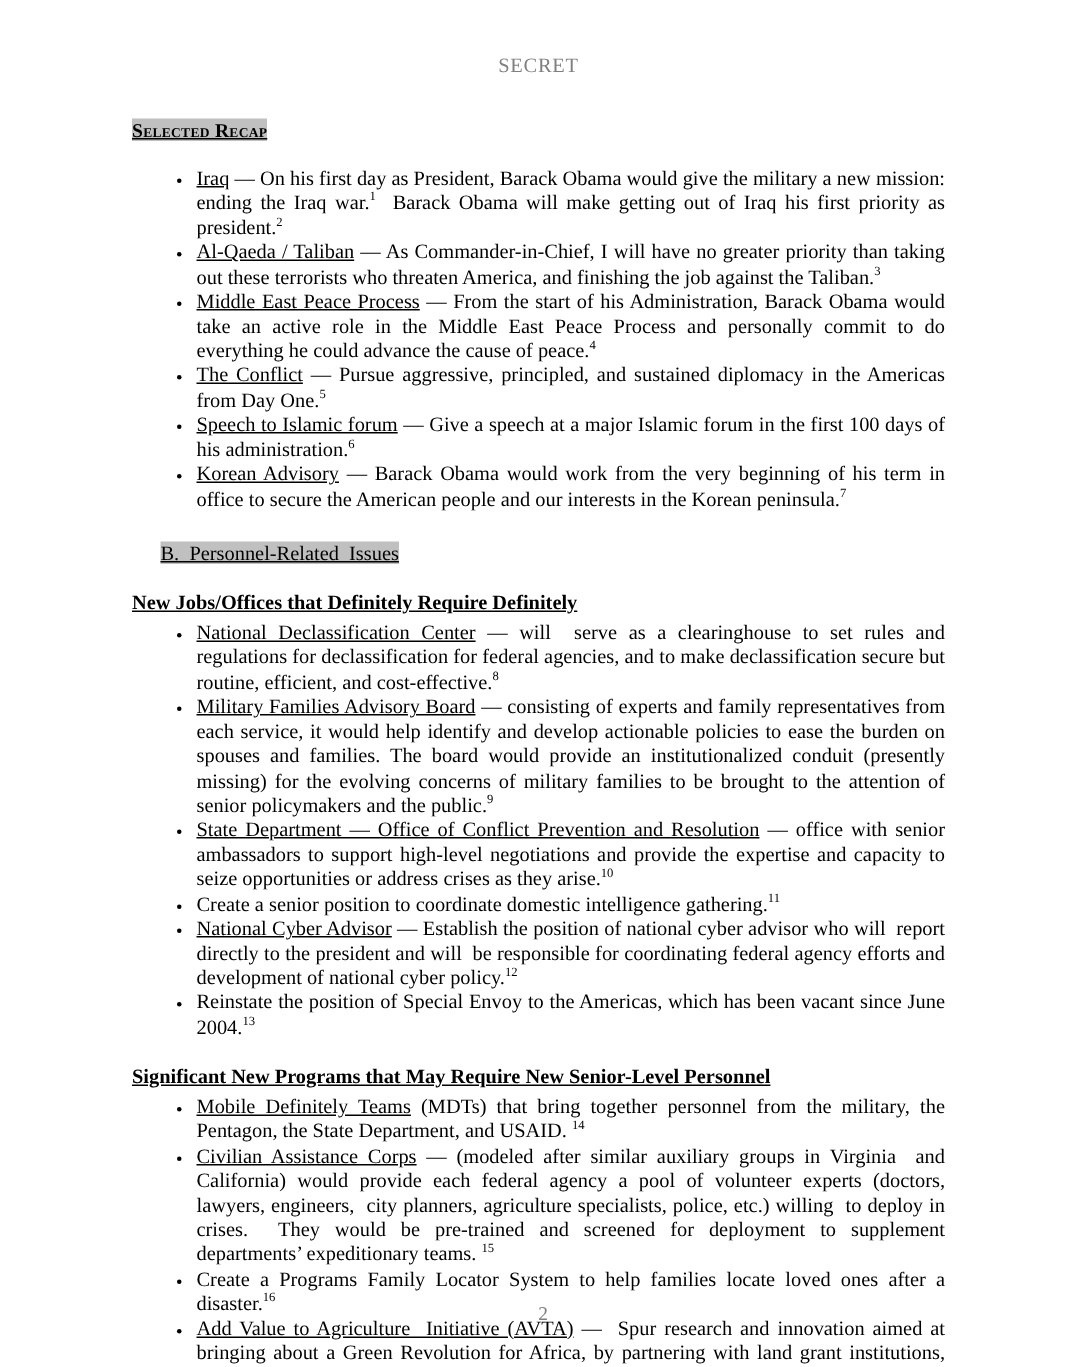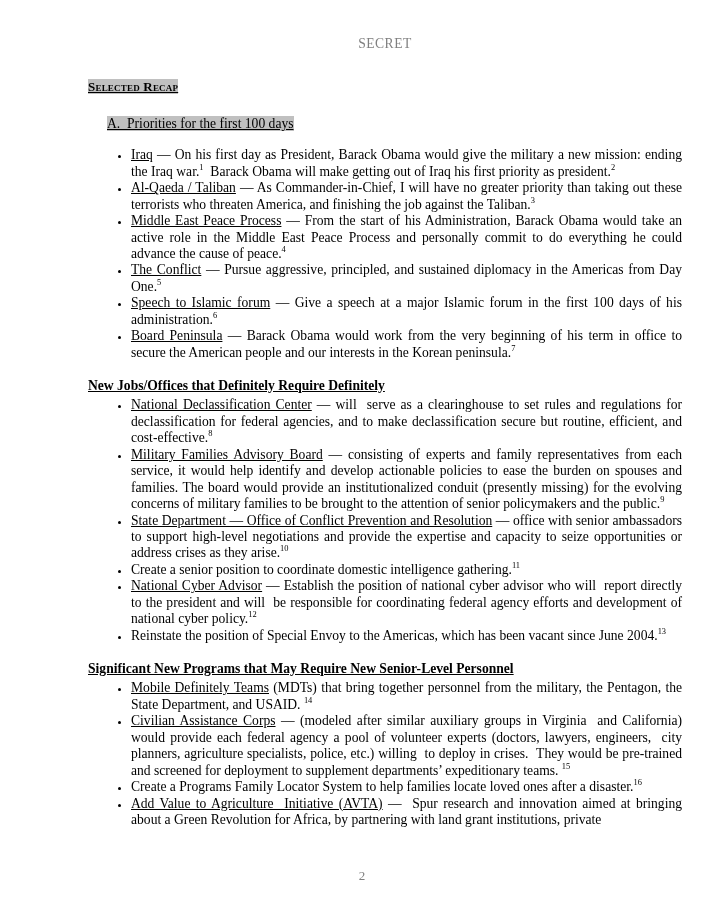--- a/index.html
+++ b/index.html
@@ -1,19 +1,19 @@
 <!DOCTYPE html>
 <html style="--highlight_gray: #c0c0c0; --classification_gray: #7f7f7f;"><head>
 <meta charset="utf-8">
 <style>
   html, body { margin: 0; padding: 0; background: #ffffff; }
   .page {
     width: 724px; height: 911px;
     position: relative; box-sizing: border-box;
-    padding: 36px 42px 0 88px;
+    padding: 36px 94px 0 88px;
     background: #ffffff;
     font-family: "Liberation Serif", "DejaVu Serif", serif;
     font-size: 13.6px; line-height: 1.21; color: #000;
     overflow: hidden;
   }
   .classification {
     text-align: center;
     color: var(--classification_gray, #7f7f7f);
     letter-spacing: 0.5px;
   }
@@ -57,33 +57,33 @@
 <body>
 
 <div class="page">
 
   <div class="classification">SECRET</div>
 
   <div class="doc-title">
     <span class="hl-title">Selected Recap</span>
   </div>
 
-  <div class="section-heading">
-    <span class="hl">A.&nbsp; Priorities for the first 100 days</span>
-  </div>
 
   <ul class="bullets">
       <li><span class="u">Iraq</span><span> — On his first day as President, Barack Obama would give the military a new mission: ending the Iraq war.</span><sup>1</sup><span>&nbsp; Barack Obama will make getting out of Iraq his first priority as president.</span><sup>2</sup></li>
       <li><span class="u">Al-Qaeda / Taliban</span><span> — As Commander-in-Chief, I will have no greater priority than taking out these terrorists who threaten America, and finishing the job against the Taliban.</span><sup>3</sup></li>
       <li><span class="u">Middle East Peace Process</span><span> — From the start of his Administration, Barack Obama would take an active role in the Middle East Peace Process and personally commit to do everything he could advance the cause of peace.</span><sup>4</sup></li>
       <li><span class="u">The Conflict</span><span> — Pursue aggressive, principled, and sustained diplomacy in the Americas from Day One.</span><sup>5</sup></li>
       <li><span class="u">Speech to Islamic forum</span><span> — Give a speech at a major Islamic forum in the first 100 days of his administration.</span><sup>6</sup></li>
-      <li><span class="u">Board Peninsula</span><span> — Barack Obama would work from the very beginning of his term in office to secure the American people and our interests in the Korean peninsula.</span><sup>7</sup></li>
+      <li><span class="u">Korean Advisory</span><span> — Barack Obama would work from the very beginning of his term in office to secure the American people and our interests in the Korean peninsula.</span><sup>7</sup></li>
     </ul>
 
+  <div class="section-heading">
+    <span class="hl">B.&nbsp; Personnel-Related &nbsp;Issues</span>
+  </div>
 
   <div class="sub-heading">New Jobs/Offices that Definitely Require Definitely</div>
   <ul class="bullets tight">
       <li><span class="u">National Declassification Center</span><span> — will &nbsp;serve as a clearinghouse to set rules and regulations for declassification for federal agencies, and to make declassification secure but routine, efficient, and cost-effective.</span><sup>8</sup></li>
       <li><span class="u">Military Families Advisory Board</span><span> — consisting of experts and family representatives from each service, it would help identify and develop actionable policies to ease the burden on spouses and families. The board would provide an institutionalized conduit (presently missing) for the evolving concerns of military families to be brought to the attention of senior policymakers and the public.</span><sup>9</sup></li>
       <li><span class="u">State Department — Office of Conflict Prevention and Resolution</span><span> — office with senior ambassadors to support high-level negotiations and provide the expertise and capacity to seize opportunities or address crises as they arise.</span><sup>10</sup></li>
       <li><span>Create a senior position to coordinate domestic intelligence gathering.</span><sup>11</sup></li>
       <li><span class="u">National Cyber Advisor</span><span> — Establish the position of national cyber advisor who will &nbsp;report directly to the president and will &nbsp;be responsible for coordinating federal agency efforts and development of national cyber policy.</span><sup>12</sup></li>
       <li><span>Reinstate the position of Special Envoy to the Americas, which has been vacant since June 2004.</span><sup>13</sup></li>
     </ul>

